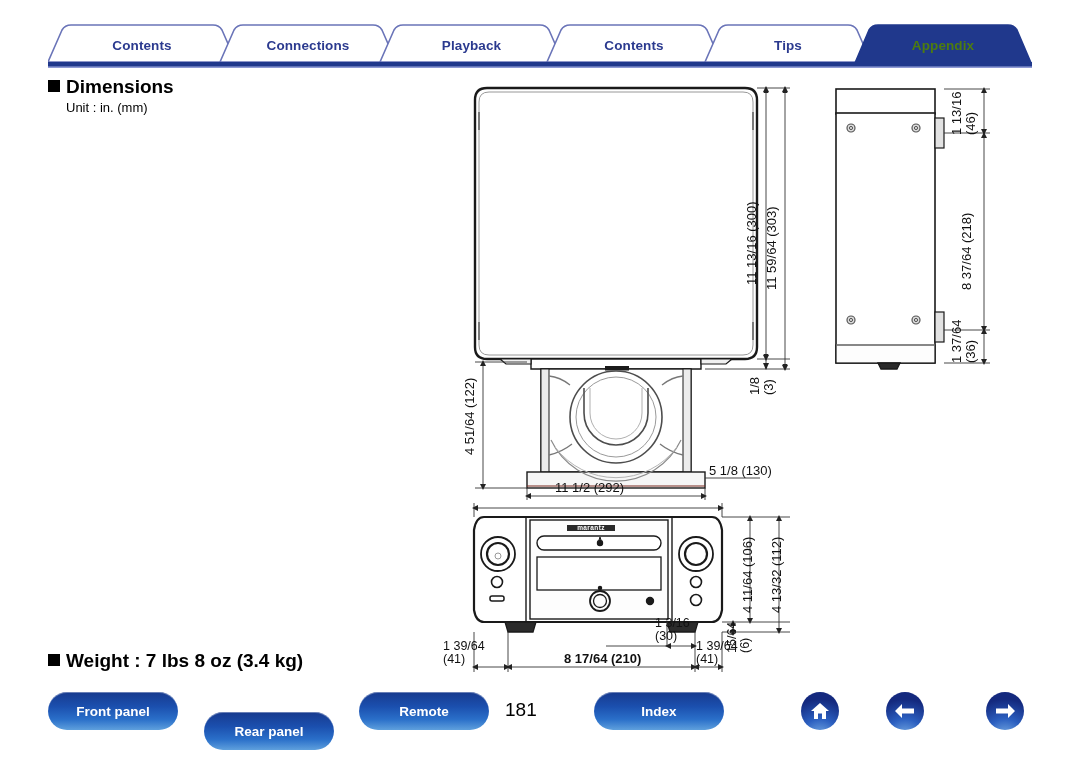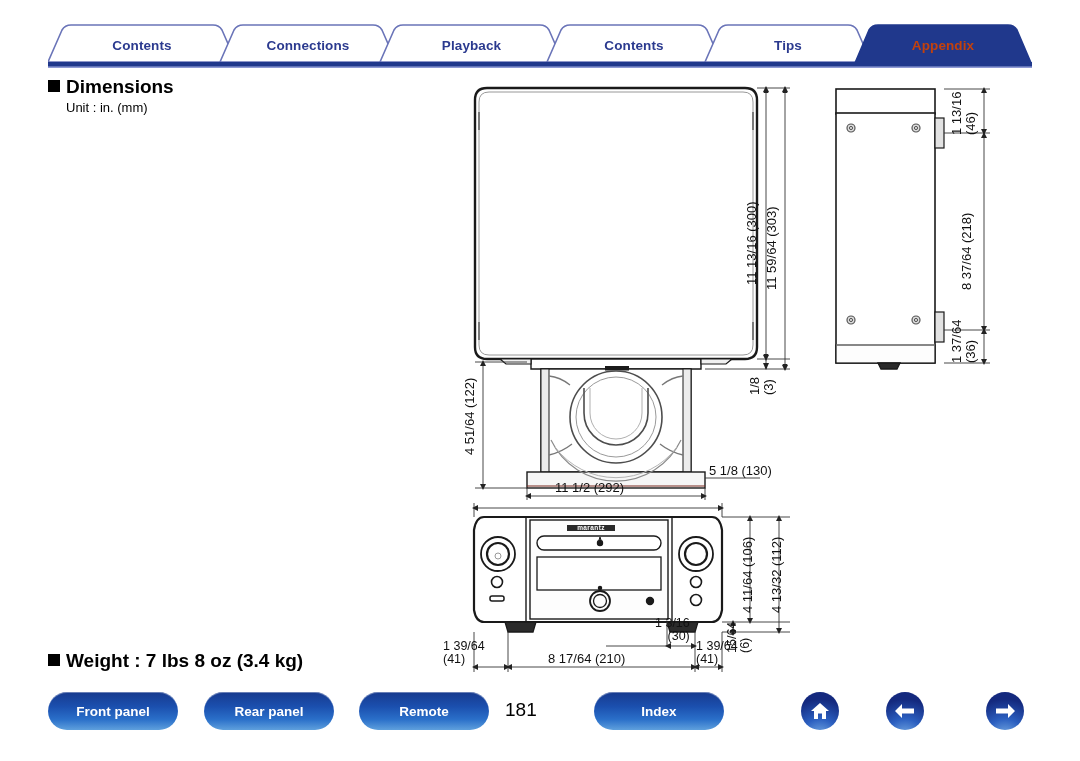--- a/index.html
+++ b/index.html
@@ -21,21 +21,21 @@
     position: absolute;
     font-size: 13.5px;
     font-weight: bold;
     color: #2b3a8f;
     text-align: center;
     top: 16px;
     letter-spacing: .1px;
     white-space: nowrap;
     user-select: none;
   }
-  .tab-label.active { color: #c2410c; }
+  .tab-label.active { color: #4d7c0f; }
 
   
   .sec-head {
     position: absolute;
     font-size: 19px; font-weight: bold; color: #000;
     white-space: nowrap;
   }
   .sec-head .sq {
     display: inline-block; width: 12px; height: 12px;
     background: #000; margin-right: 6px; vertical-align: 1px;
@@ -384,28 +384,28 @@
   <div class="dim vert" style="left:950px; top:363px; white-space:pre; line-height:1.05;">1 37/64
 (36)</div>
 
   <div class="dim vert" style="left:741px; top:613px;">4 11/64 (106)</div>
   <div class="dim vert" style="left:770px; top:613px;">4 13/32 (112)</div>
   <div class="dim small vert" style="left:726px; top:653px; white-space:pre; line-height:1.02;">15/64
 (6)</div>
 
   <div class="dim small" style="left:443px; top:640px; white-space:pre; line-height:1.05;">1 39/64
 (41)</div>
-  <div class="dim" style="left:548px; top:652px;">8 17/64 (210)</div>
+  <div class="dim" style="left:564px; top:652px;font-weight:bold;">8 17/64 (210)</div>
   <div class="dim small" style="left:696px; top:640px; white-space:pre; line-height:1.05;">1 39/64
 (41)</div>
-  <div class="dim small" style="left:655px; top:617px; white-space:pre; line-height:1.05;text-align:right;">1 3/16
+  <div class="dim small" style="left:655px; top:617px; white-space:pre; line-height:1.05;">1 3/16
 (30)</div>
 
   <div class="navbtn" style="left:48px;  top:692px; width:130px;">Front panel</div>
-  <div class="navbtn" style="left:204px; top:692px; width:130px;">Rear panel</div>
+  <div class="navbtn" style="left:204px; top:712px; width:130px;">Rear panel</div>
   <div class="navbtn" style="left:359px; top:692px; width:130px;">Remote</div>
   <div class="pagenum" style="left:505px; top:699px;">181</div>
   <div class="navbtn" style="left:594px; top:692px; width:130px;text-align:center;">Index</div>
 
   <div class="circbtn" style="left:801px; top:692px;">
     <svg width="22" height="22" viewBox="0 0 22 22">
       <path d="M11,3 L20,11 L17,11 L17,19 L13,19 L13,13.5 L9,13.5 L9,19 L5,19 L5,11 L2,11 Z" fill="#ffffff"></path>
     </svg>
   </div>
   <div class="circbtn" style="left:886px; top:692px;">

